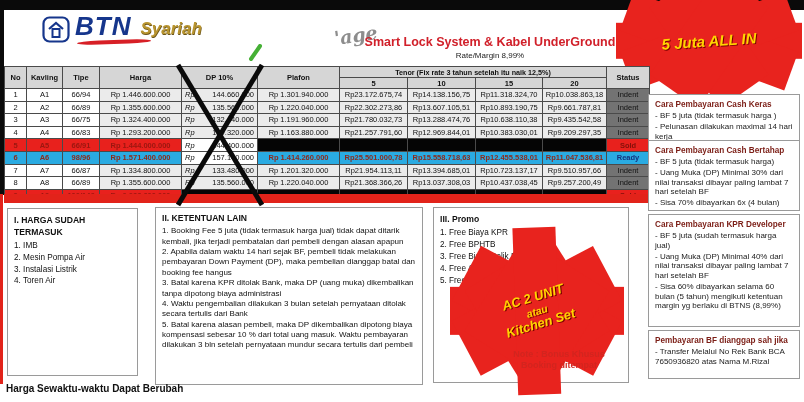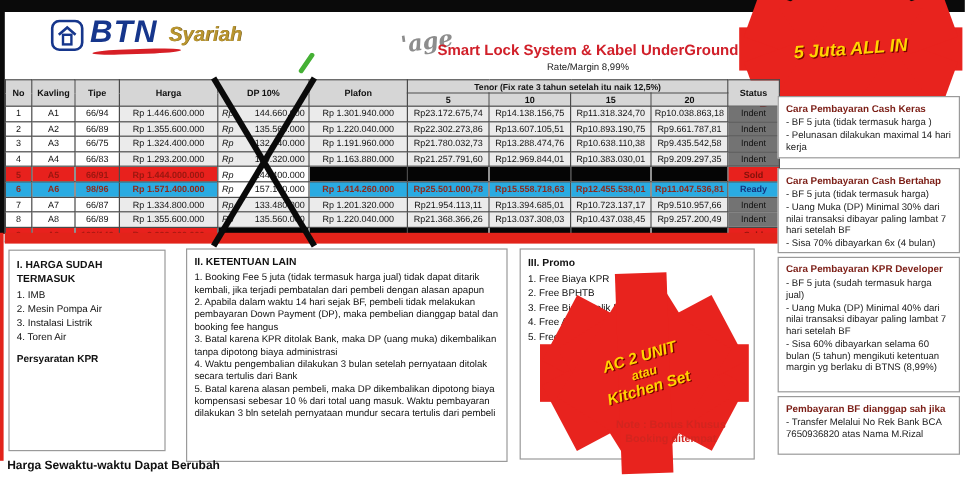--- a/index.html
+++ b/index.html
@@ -75,21 +75,21 @@
   .box1 .li { white-space:nowrap; }
   .box1 .sub-title { font-weight:700; font-size:8.4px; margin-top:7px; margin-bottom:1px; }
   .box2 { left:155px; top:207px; width:268px; height:178px; font-size:8px; line-height:1.3; overflow:hidden; }
   .box3 { left:433px; top:207px; width:196px; height:176px; font-size:8.2px; line-height:1.45; }
   .note { left:492px; top:349px; width:134px; text-align:center; color:#d2251f; font-weight:800; font-size:9px; line-height:1.2; z-index:6; }
 
   
   .sb { left:648px; width:152px; font-size:8px; line-height:1.22; }
   .sb .panel-title { color:#7b1d15; font-size:8.2px; margin-bottom:1px; }
   .sb .li { margin-bottom:1px; color:#222; }
-  .sb1 { top:80px; height:52px; }
+  .sb1 { top:94px; height:52px; }
   .sb2 { top:140px; height:71px; }
   .sb3 { top:214px; height:113px; }
   .sb4 { top:330px; height:49px; }
 
   .footer { left:6px; top:383px; font-weight:700; font-size:10px; color:#111; }
 </style>
 </head>
 <body>
 
 <div class="abs top-bar"></div>
@@ -323,21 +323,20 @@
 <div class="abs red-band"></div>
 
 <div class="abs panel box1">
   <div class="panel-title">I. HARGA SUDAH TERMASUK</div>
   <div>
       <div class="li">1. IMB</div>
       <div class="li">2. Mesin Pompa Air</div>
       <div class="li">3. Instalasi Listrik</div>
       <div class="li">4. Toren Air</div>
     </div>
-  <div class="sub-title">Persyaratan KPR</div>
 </div>
 
 <div class="abs panel box2">
   <div class="panel-title">II. KETENTUAN LAIN</div>
   <div>
       <div class="li">1. Booking Fee 5 juta (tidak termasuk harga jual) tidak dapat ditarik kembali, jika terjadi pembatalan dari pembeli dengan alasan apapun</div>
       <div class="li">2. Apabila dalam waktu 14 hari sejak BF, pembeli tidak melakukan pembayaran Down Payment (DP), maka pembelian dianggap batal dan booking fee hangus</div>
       <div class="li">3. Batal karena KPR ditolak Bank, maka DP (uang muka) dikembalikan tanpa dipotong biaya administrasi</div>
       <div class="li">4. Waktu pengembalian dilakukan 3 bulan setelah pernyataan ditolak secara tertulis dari Bank</div>
       <div class="li">5. Batal karena alasan pembeli, maka DP dikembalikan dipotong biaya kompensasi sebesar 10 % dari total uang masuk. Waktu pembayaran dilakukan 3 bln setelah pernyataan mundur secara tertulis dari pembeli</div>

